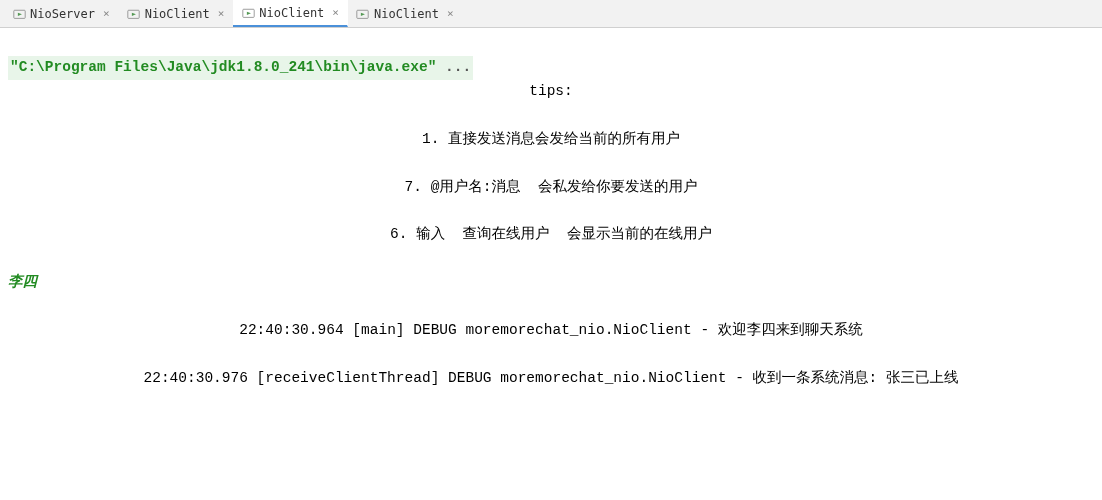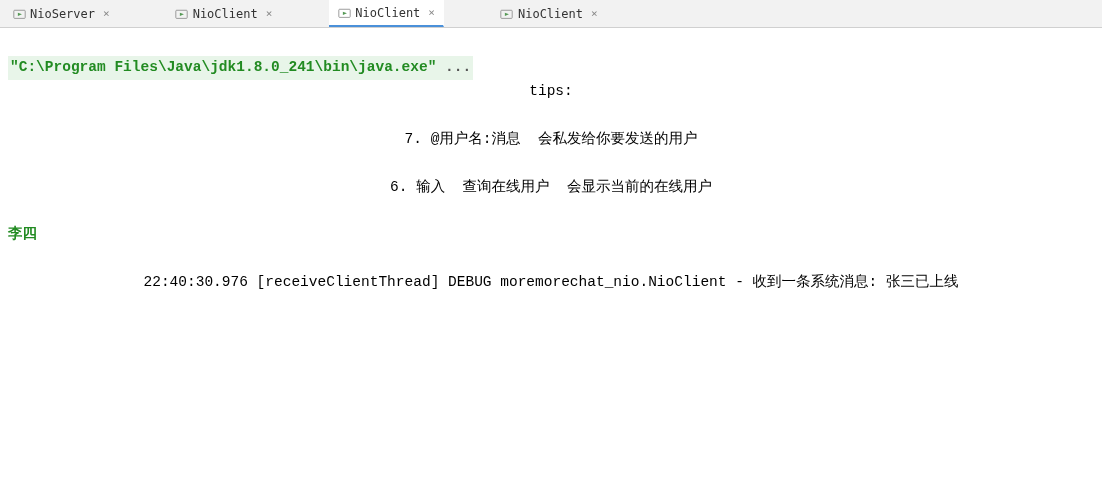--- a/index.html
+++ b/index.html
@@ -15,21 +15,20 @@
       height: 500px;
       overflow: hidden;
     }
     .tab-bar {
       display: flex;
       align-items: center;
       background: #f2f2f2;
       border-bottom: 1px solid #d0d0d0;
       height: 28px;
       padding-left: 4px;
-      gap: 48px;
     }
     .tab {
       display: flex;
       align-items: center;
       padding: 0 8px;
       height: 100%;
       font-size: 12px;
       color: #333;
       cursor: pointer;
       border-right: 1px solid transparent;
@@ -70,20 +69,21 @@
     .quoted {
       color: #228b22;
       font-weight: bold;
     }
     .log-line {
       color: #000;
       text-align: center;
     }
     .user-input {
       color: #228b22;
+      font-style: italic;
       font-weight: bold;
     }
   </style>
 </head>
 <body>
 
 <div class="tab-bar">
   <div class="tab">
     <span class="tab-icon">
       <svg width="13" height="13" viewBox="0 0 16 16">
@@ -122,23 +122,25 @@
         </svg>
     </span>
     <span>NioClient</span>
     <span class="tab-close">×</span>
   </div>
 </div>
 
 <div class="console">
 <span class="command-line"><span class="quoted">"C:\Program Files\Java\jdk1.8.0_241\bin\java.exe"</span><span> ...</span></span>
 <div class="log-line">tips:</div>
+<div class="log-line">1. 直接发送消息会发给当前的所有用户</div>
 <div class="log-line">7. @用户名:消息  会私发给你要发送的用户</div>
 <div class="log-line">6. 输入  查询在线用户  会显示当前的在线用户</div>
 <div class="user-input">李四</div>
+<div class="log-line">22:40:30.964 [main] DEBUG moremorechat_nio.NioClient - 欢迎李四来到聊天系统</div>
 <div class="log-line">22:40:30.976 [receiveClientThread] DEBUG moremorechat_nio.NioClient - 收到一条系统消息: 张三已上线</div>
 
 
 
 
 
 
 </div>
 
 </body></html>

